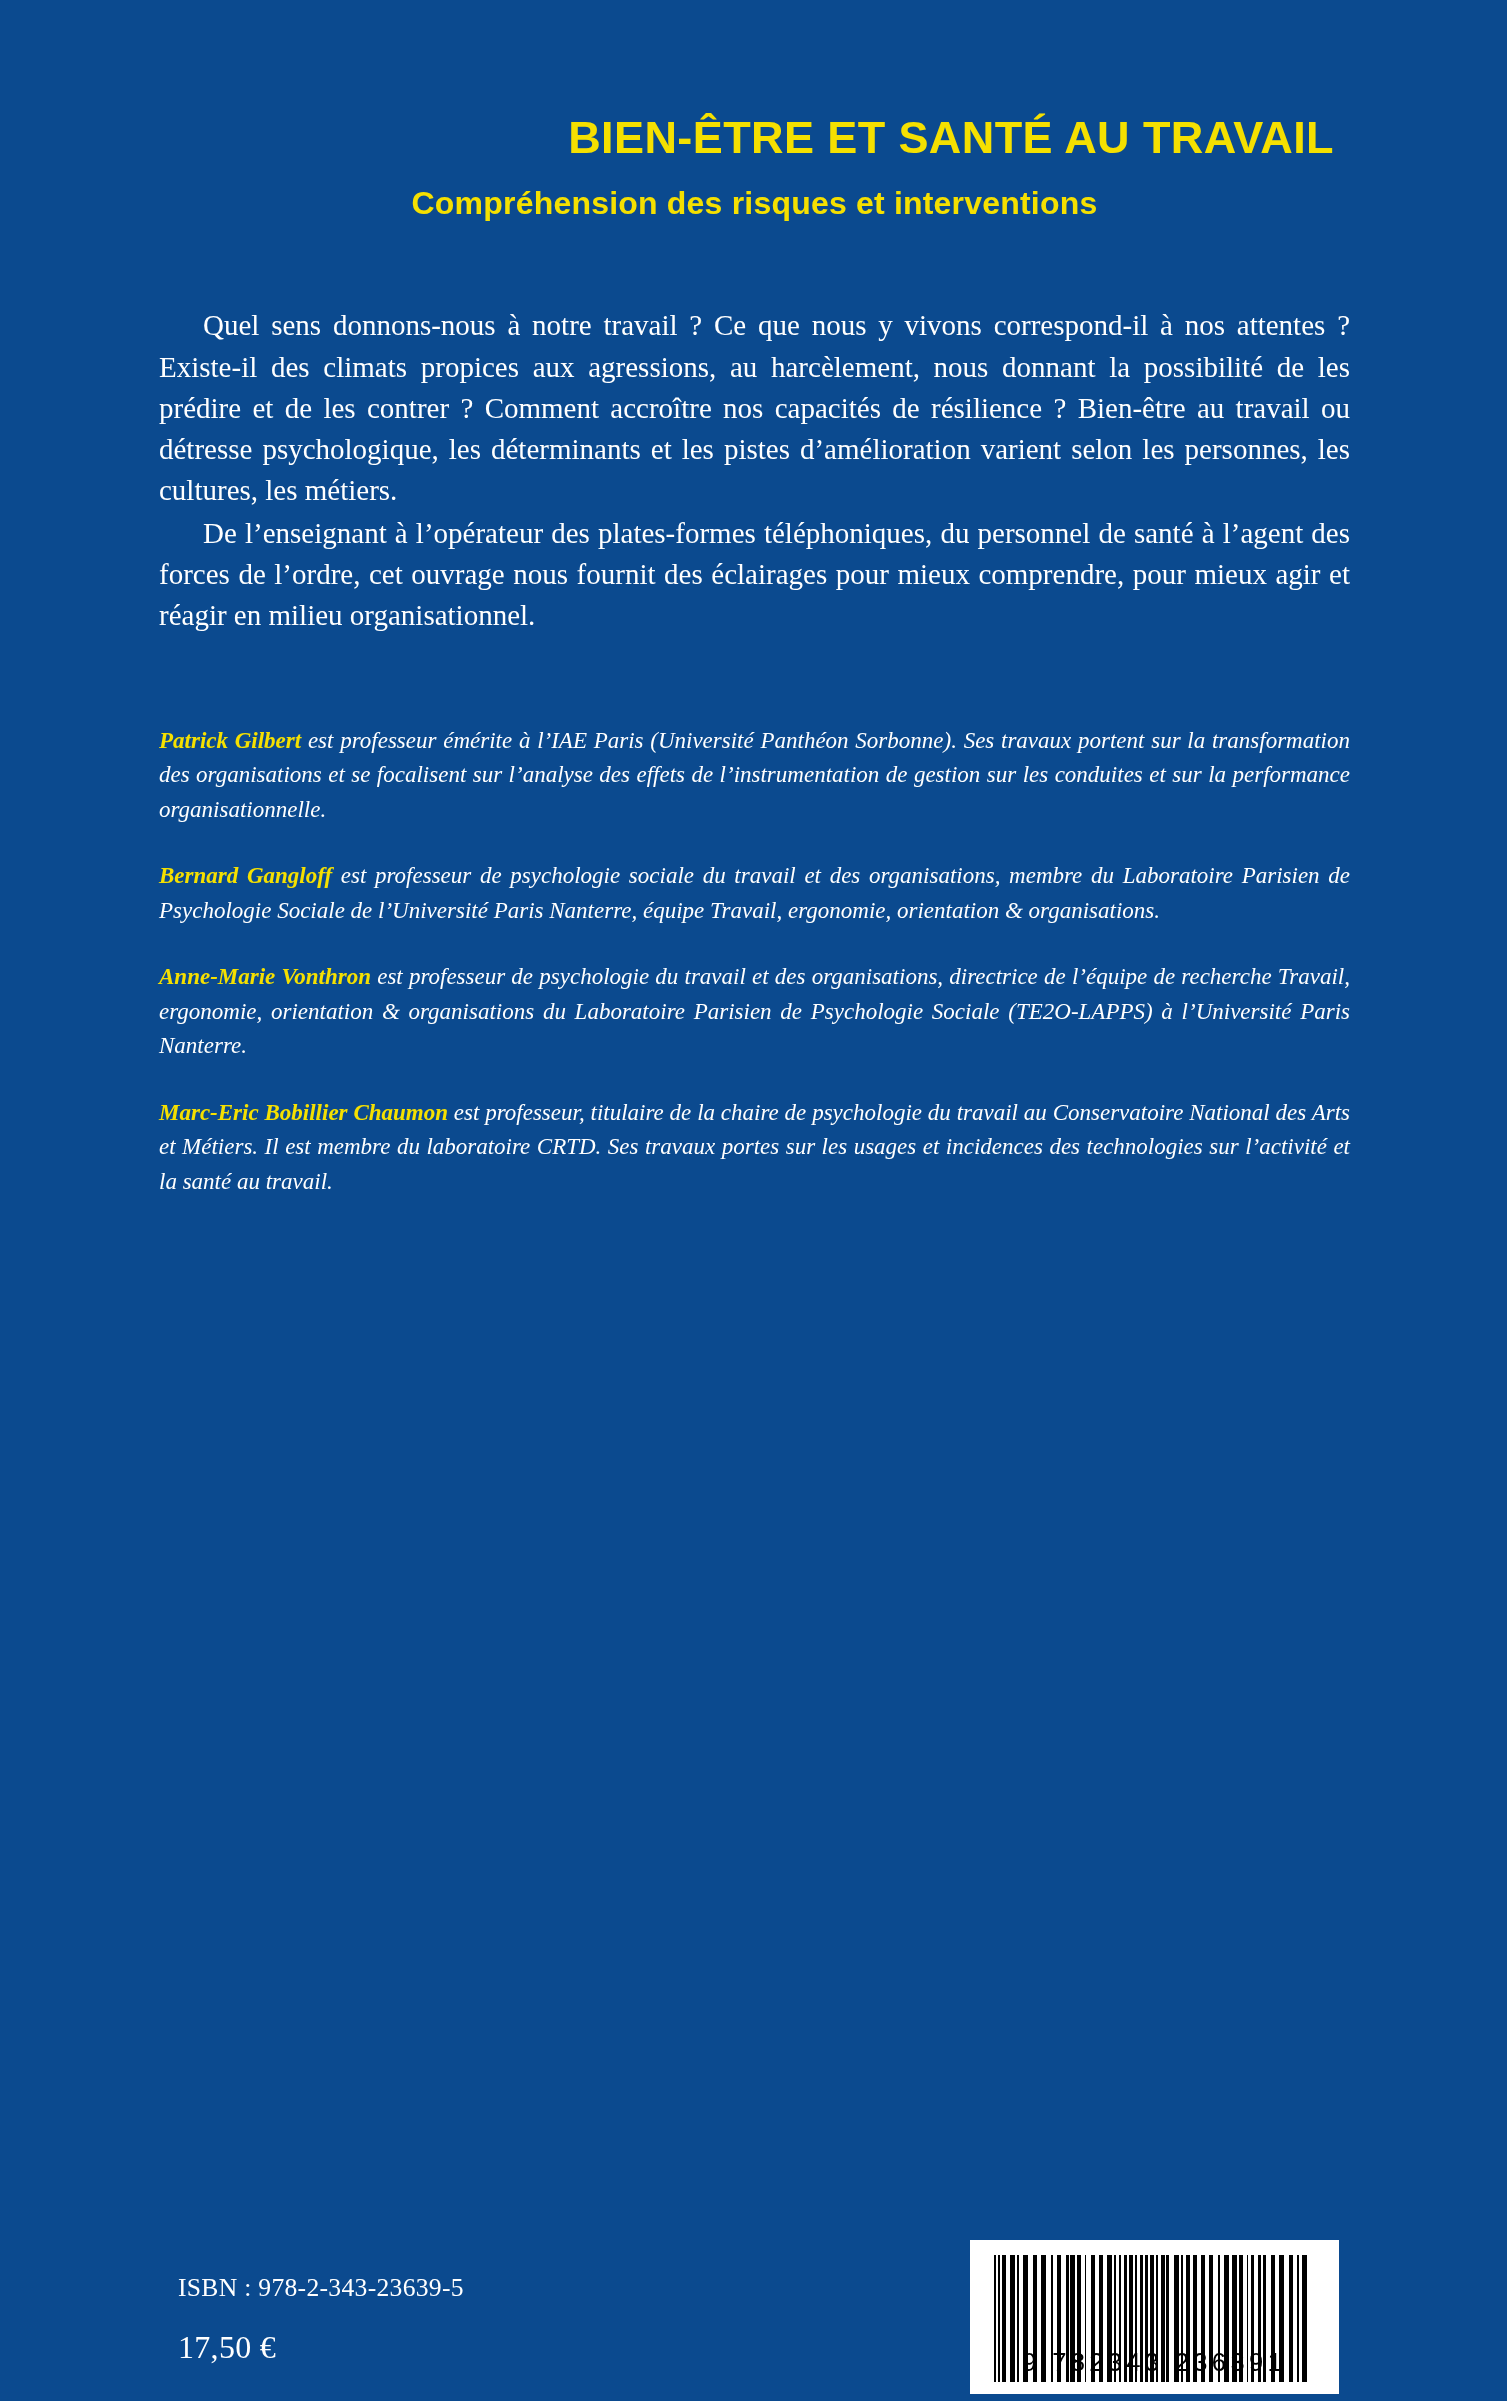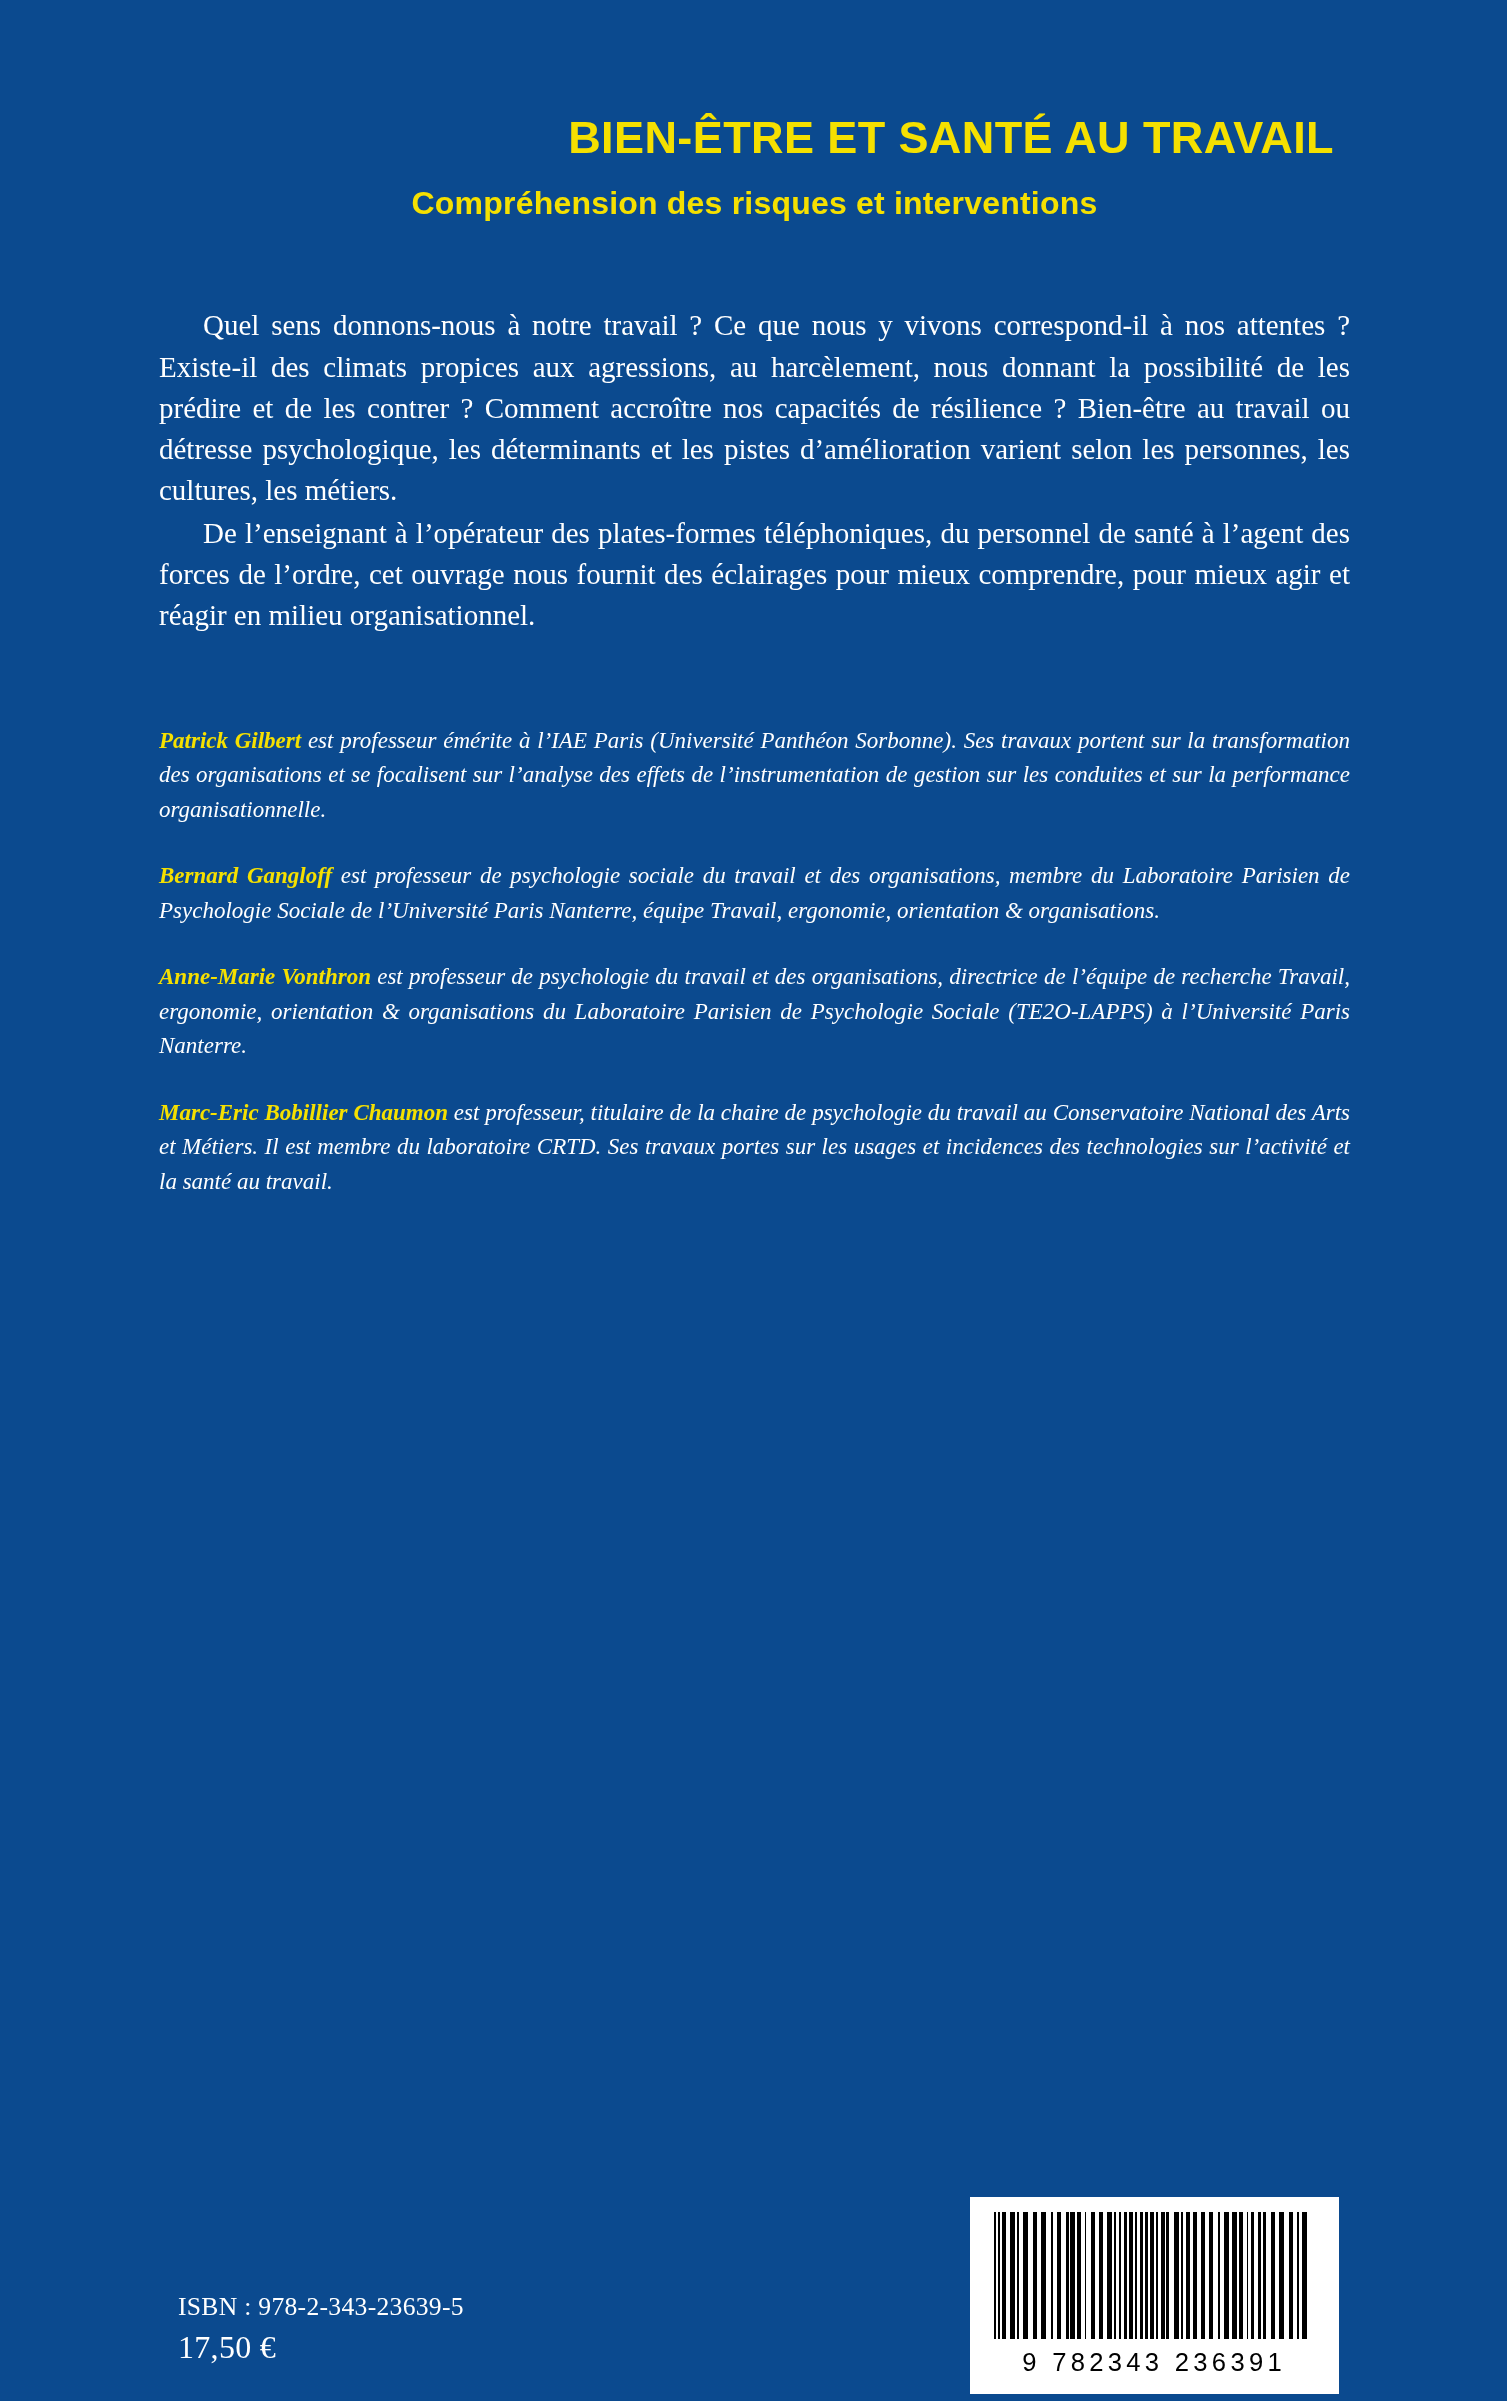--- a/index.html
+++ b/index.html
@@ -104,30 +104,30 @@
     font-family: "Liberation Serif", serif;
   }
   .isbn-line {
     font-size: 25.6px;
     letter-spacing: 0.3px;
     line-height: 1.35;
   }
   .price-line {
     font-size: 32px;
     letter-spacing: 0.3px;
-    margin-top: 4px;
+    margin-top: 23px;
   }
 
   
   .barcode-box {
     position: absolute;
     right: 11.4px;
     bottom: 7.6px;
     width: 369px;
-    height: 197px;
+    height: 154px;
     background: #ffffff;
     padding: 0;
     box-sizing: border-box;
   }
   .barcode-bars {
     position: absolute;
     left: 24.6px;
     top: 15px;
     width: 320px;
     height: 127px;

